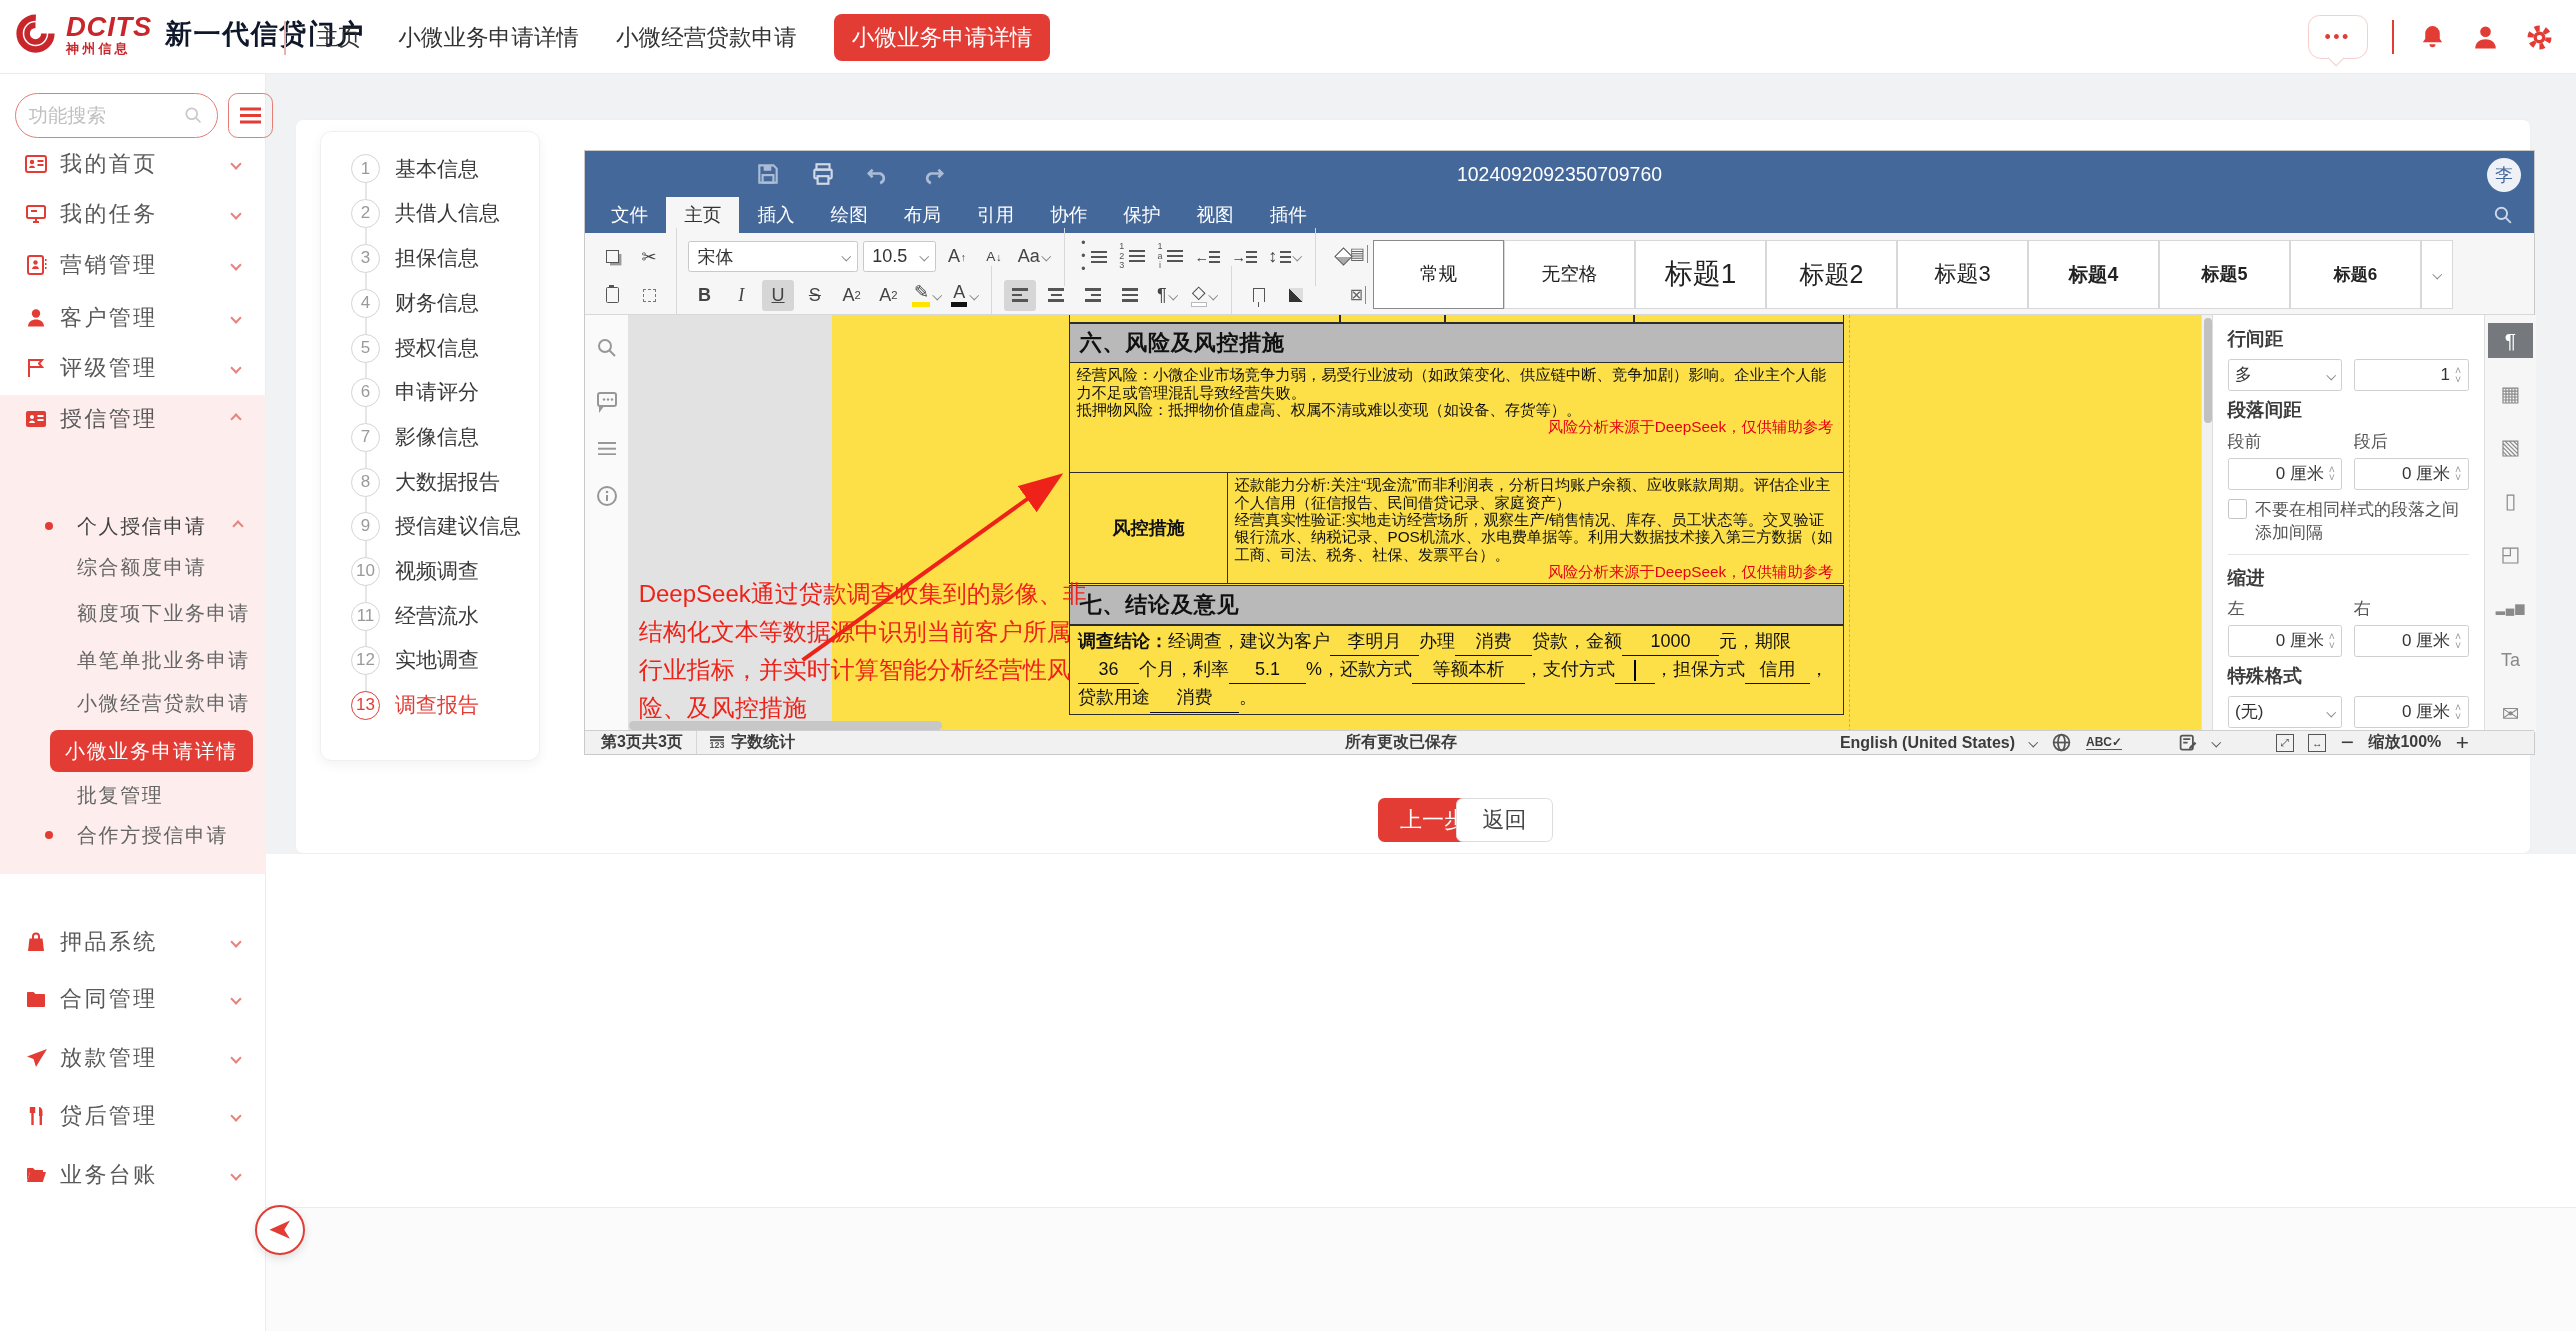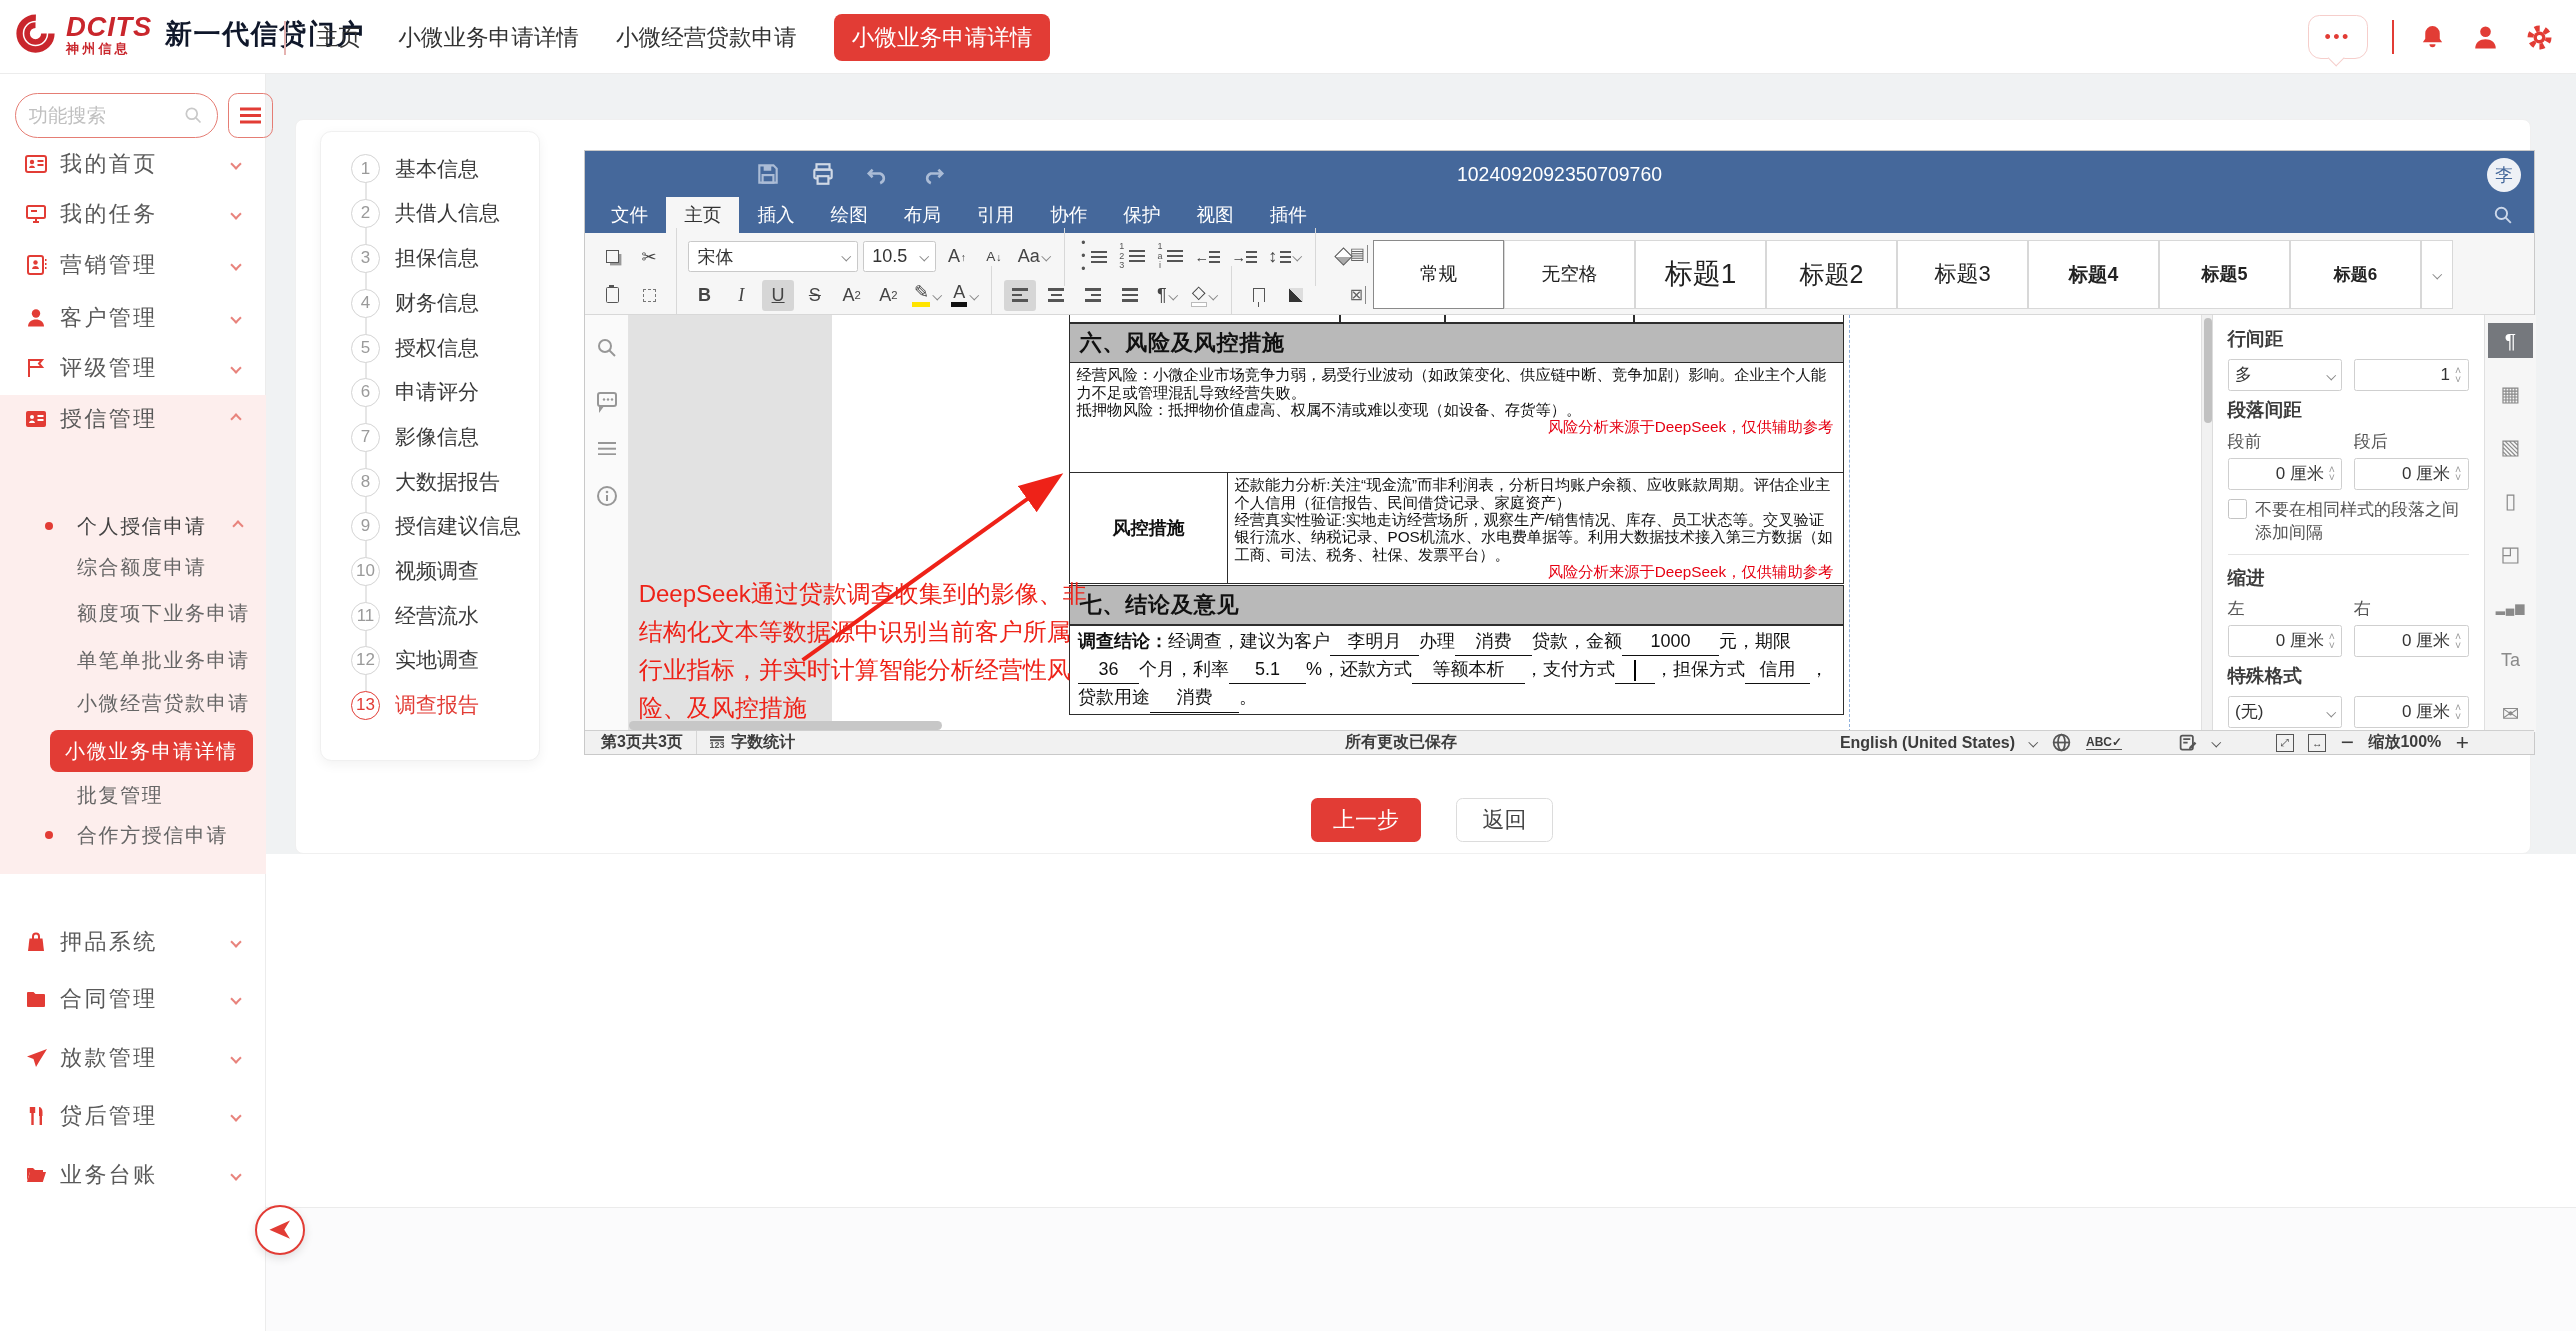--- a/index.html
+++ b/index.html
@@ -83,21 +83,21 @@
 .gmini{display:flex;flex-direction:column;justify-content:space-between;padding:4.8px 4.8px;color:#666;font-size:16px}
 .gbox{width:131px;background:#fff;border:0.8px solid #d8d8d8;display:flex;align-items:center;justify-content:center;color:#222;cursor:pointer}
 .gbox.sel{border:1.6px solid #8a8a8a}
 .gmore{width:32px;background:#fff;border:0.8px solid #d8d8d8;display:flex;align-items:center;justify-content:center}
 
 .ed-body{position:absolute;left:0;top:164px;width:100%;height:417px}
 .lstrip{position:absolute;left:0;top:0;width:44px;height:100%;background:#fafafa;border-right:0.8px solid #e3e3e3;display:flex;flex-direction:column;align-items:center;padding-top:21px;gap:29px}
 .lstrip .li{opacity:.75;cursor:pointer}
 .ic-nav{width:18px;height:1.6px;background:#777;box-shadow:0 5.7px 0 #777,0 11.3px 0 #777;margin-bottom:11.3px}
 .canvas{position:absolute;left:44px;top:0;width:1572px;height:100%;background:#e2e2e2;overflow:hidden}
-.page{position:absolute;left:203px;top:0;width:1468px;height:417px;background:#ffffff}
+.page{position:absolute;left:203px;top:0;width:1468px;height:417px;background:#fde047}
 .doc{position:absolute;left:237px;width:775px}
 .sliver{top:0;height:8px;border-left:1.6px solid #2d2d2d;border-right:1.6px solid #2d2d2d;border-bottom:1.6px solid #2d2d2d;position:absolute}
 .sliver i{position:absolute;top:0;width:1.6px;height:100%;background:#2d2d2d}
 .sechead{position:absolute;height:40px;background:#b9b9b9;border:1.6px solid #2d2d2d;display:flex;align-items:center;padding-left:9.7px;font-size:22px;font-weight:bold;color:#111;letter-spacing:0.8px}
 .drow{position:absolute;border:1.6px solid #2d2d2d;border-top:0;display:flex}
 .dlabel{width:158px;border-right:1.6px solid #2d2d2d;display:flex;align-items:center;justify-content:center;font-size:18px;font-weight:bold;color:#111}
 .dbody{flex:1;padding:3.2px 6.5px;font-size:15.3px;line-height:17.4px;color:#111}
 .ainote{color:#e60012;font-size:15.3px;text-align:right;padding-right:3.2px}
 .concl{position:absolute;border:1.6px solid #2d2d2d;font-size:18px;line-height:27.4px;padding:1.6px 8px;color:#111}
 .concl .b{font-weight:bold}
@@ -125,21 +125,21 @@
 .rsi{width:45px;height:42px;display:flex;align-items:center;justify-content:center;font-size:21px;color:#8a8a8a;cursor:pointer}
 .rsi.on{background:#75787d;color:#fff}
 
 .ed-status{position:absolute;left:0;bottom:0;width:100%;height:24px;background:#f1f1f1;border-top:0.8px solid #cfcfcf;display:flex;align-items:center;font-size:16px;color:#3c3c3c;font-weight:bold}
 .ed-status .sdiv{width:0.8px;height:100%;background:#d6d6d6;margin:0 13px}
 .saved{position:absolute;left:816px;transform:translateX(-50%);font-weight:bold}
 .sright{position:absolute;right:65px;display:flex;align-items:center;gap:14.5px}
 .schev{width:6.5px;height:6.5px;border-right:1.6px solid #555;border-bottom:1.6px solid #555;transform:rotate(45deg)}
 .fitbox{width:18px;height:18px;border:1.6px solid #555;display:flex;align-items:center;justify-content:center;font-size:10.5px;font-weight:normal}
 
-.btn-prev{position:absolute;left:1015px;top:678px;width:110px;height:44px;background:#e23c35;color:#fff;border:0;border-radius:6.5px;font-size:22px;cursor:pointer;font-family:inherit}
+.btn-prev{position:absolute;left:1082px;top:678px;width:110px;height:44px;background:#e23c35;color:#fff;border:0;border-radius:6.5px;font-size:22px;cursor:pointer;font-family:inherit}
 .btn-back{position:absolute;left:1160px;top:678px;width:97px;height:44px;background:#fff;color:#444;border:0.8px solid #dcdcdc;border-radius:6.5px;font-size:22px;cursor:pointer;font-family:inherit}
 
 .footband{position:absolute;left:0;top:1133px;width:2310px;height:124px;background:#fbfbfc;border-top:0.8px solid #ebebeb}
 .collapse{position:absolute;left:255px;top:1205px;width:50px;height:50px;border-radius:50%;background:#fff;border:2.4px solid #e23c35;box-shadow:0 3.2px 9.7px rgba(0,0,0,.12);display:flex;align-items:center;justify-content:center;z-index:40;cursor:pointer}
 </style>
 </head>
 <body>
 
 <div class="topbar">
   <div class="logo">

